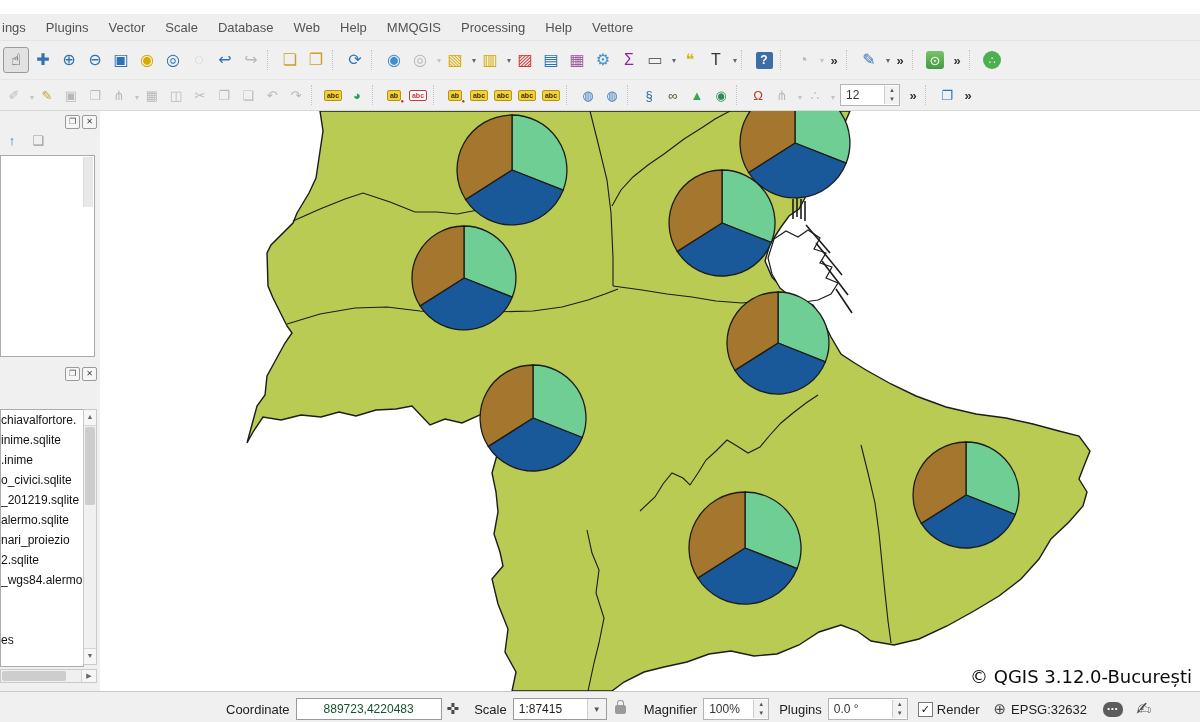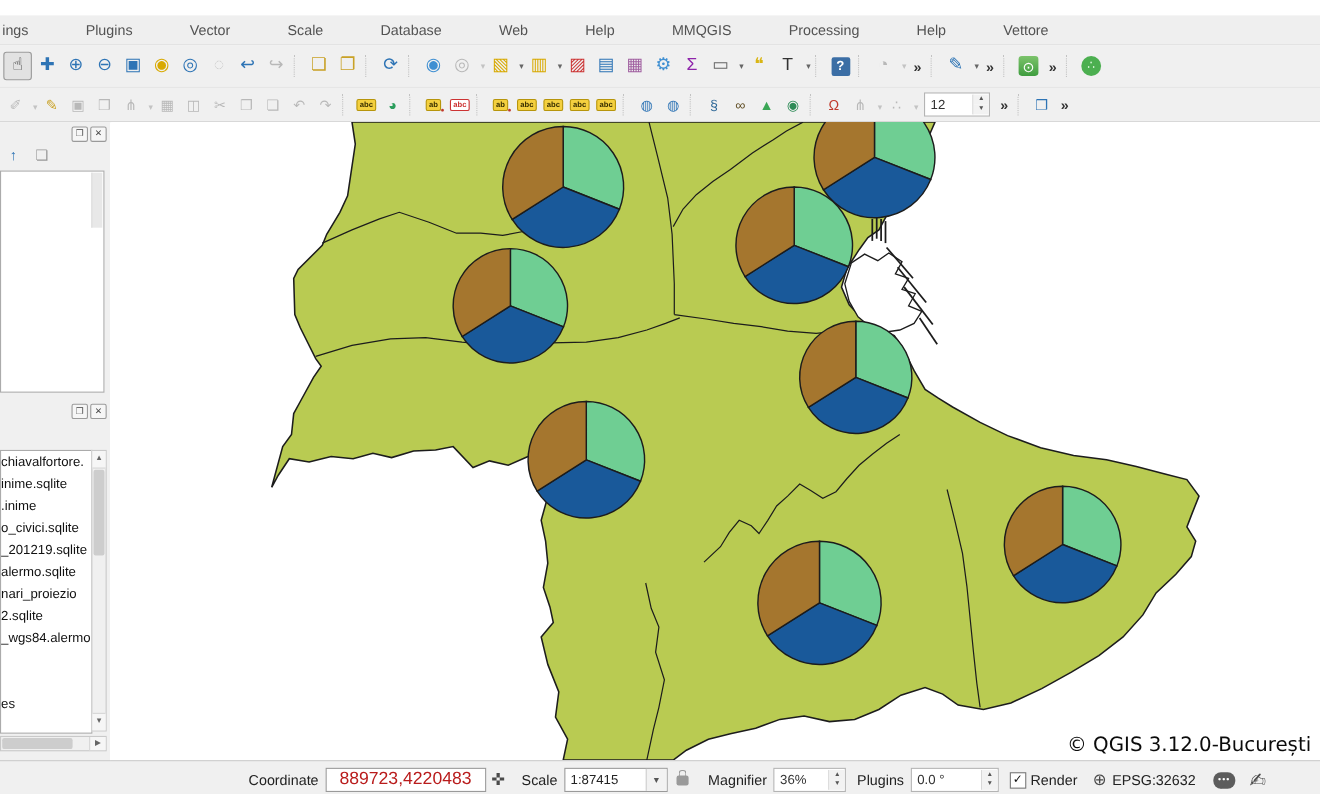--- a/index.html
+++ b/index.html
@@ -1,21 +1,21 @@
 <!DOCTYPE html>
 <html><head>
 <meta charset="utf-8">
 <style>
   html,body{margin:0;padding:0;width:1200px;height:722px;overflow:hidden;
     font-family:"Liberation Sans","DejaVu Sans",sans-serif;background:#fff;}
   .titlebar-gap{height:14px;background:#fff;}
   
   .menubar{height:26px;background:#efefef;display:flex;align-items:center;
     font-size:13px;color:#535353;border-bottom:1px solid #e3e3e3;padding-left:0;}
-  .menu-item{padding:3px 26px;cursor:default;}
+  .menu-item{padding:3px 10px;cursor:default;}
   .menu-item:first-child{padding-left:2px;}
   
   .toolbar{background:#f0f0f0;display:flex;align-items:center;padding:0 2px;}
   .row1{height:38px;border-bottom:1px solid #e6e6e6;}
   .row2{height:30px;border-bottom:1px solid #d8d8d8;}
   .tbi{display:inline-flex;align-items:center;justify-content:center;
     min-width:24px;height:24px;margin:0 1px;border-radius:3px;cursor:default;position:relative;}
   .row2 .tbi{min-width:22px;height:20px;}
   .tbi .glyph{font-size:16px;line-height:1;}
   .row2 .tbi .glyph{font-size:13px;}
@@ -67,22 +67,22 @@
   .hs-thumb{position:absolute;left:1px;top:1px;width:64px;height:10px;background:#cdcdcd;border-radius:2px;}
   .hs-btn{position:absolute;right:0;top:0;width:14px;height:12px;font-size:7px;text-align:center;
     line-height:12px;color:#666;background:#f6f6f6;border-left:1px solid #d5d5d5;}
   .canvas{position:absolute;left:100px;top:0;width:1100px;height:580px;background:#fff;overflow:hidden;}
   .canvas svg{display:block;}
   
   .statusbar{height:34px;background:#f0f0f0;border-top:1px solid #c8c8c8;display:flex;
     align-items:center;font-size:13px;color:#222;}
   .sb-spacer{width:216px;flex:0 0 auto;}
   .sb-label{margin:0 6px 0 10px;}
-  .sb-input{width:140px;height:18px;border:1px solid #9a9a9a;background:#fff;font-size:16px;
-    text-align:center;font-family:"Liberation Sans",sans-serif;color:#b91c1c;}
+  .sb-input{width:140px;height:18px;border:1px solid #9a9a9a;background:#fff;font-size:12px;
+    text-align:center;font-family:"Liberation Sans",sans-serif;color:#14532d;}
   .combo{display:inline-flex;width:92px;height:20px;border:1px solid #9a9a9a;background:#fff;align-items:center;}
   .combo .val{flex:1;font-size:12px;padding-left:5px;}
   .combo .arr{width:18px;height:100%;background:#f2f2f2;border-left:1px solid #cfcfcf;
     font-size:8px;display:flex;align-items:center;justify-content:center;color:#555;}
   .lock{width:11px;height:9px;background:#9a9a9a;border-radius:2px;position:relative;margin:0 8px;}
   .lock::before{content:"";position:absolute;top:-5px;left:2px;width:5px;height:5px;
     border:1.5px solid #9a9a9a;border-bottom:none;border-radius:3px 3px 0 0;}
   .cb{width:13px;height:13px;border:1px solid #777;background:#fff;font-size:11px;line-height:12px;
     text-align:center;color:#111;margin:0 4px 0 10px;}
   .sb-ico{font-size:15px;color:#4a4a4a;margin:0 5px;}
@@ -478,21 +478,21 @@
   <input class="sb-input" value="889723,4220483" style="">
   <span class="sb-ico">✜</span>
   <span class="sb-label">Scale</span>
   <span class="combo">
     <span class="val">1:87415</span>
     <span class="arr">▼</span>
   </span>
   <span class="lock"></span>
   <span class="sb-label">Magnifier</span>
   <span class="spinbox" style="width:64px;margin:0;">
-    <span class="val">36%</span>
+    <span class="val">100%</span>
     <span class="spinarr">
         <span>▲</span>
         <span>▼</span>
       </span>
   </span>
   <span class="sb-label">Plugins</span>
   <span class="spinbox" style="width:78px;margin:0;">
     <span class="val">0.0 °</span>
     <span class="spinarr">
         <span>▲</span>

